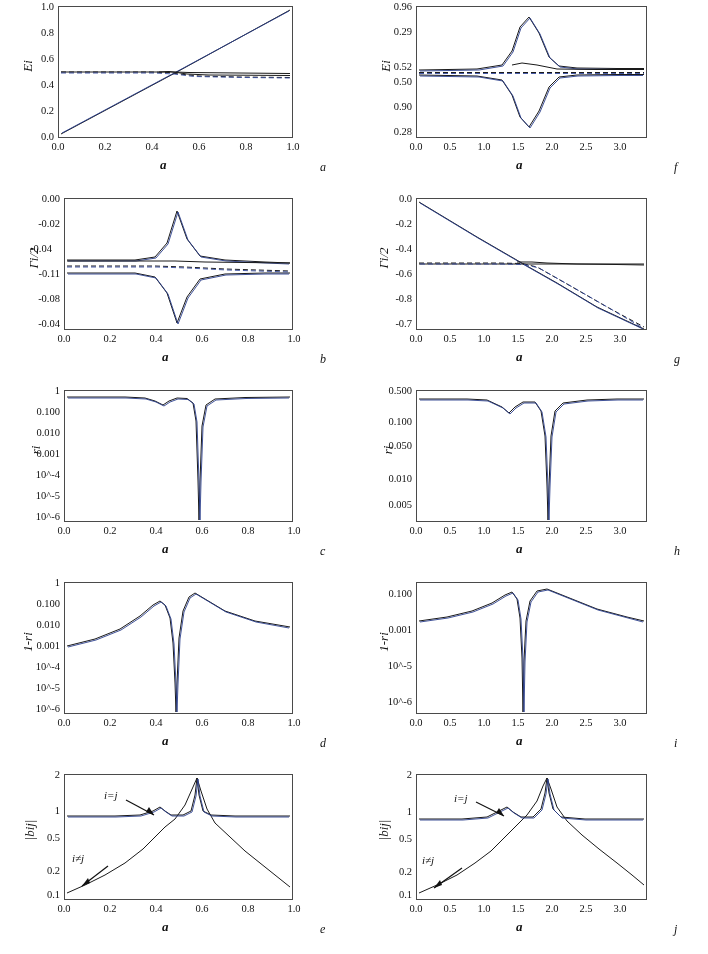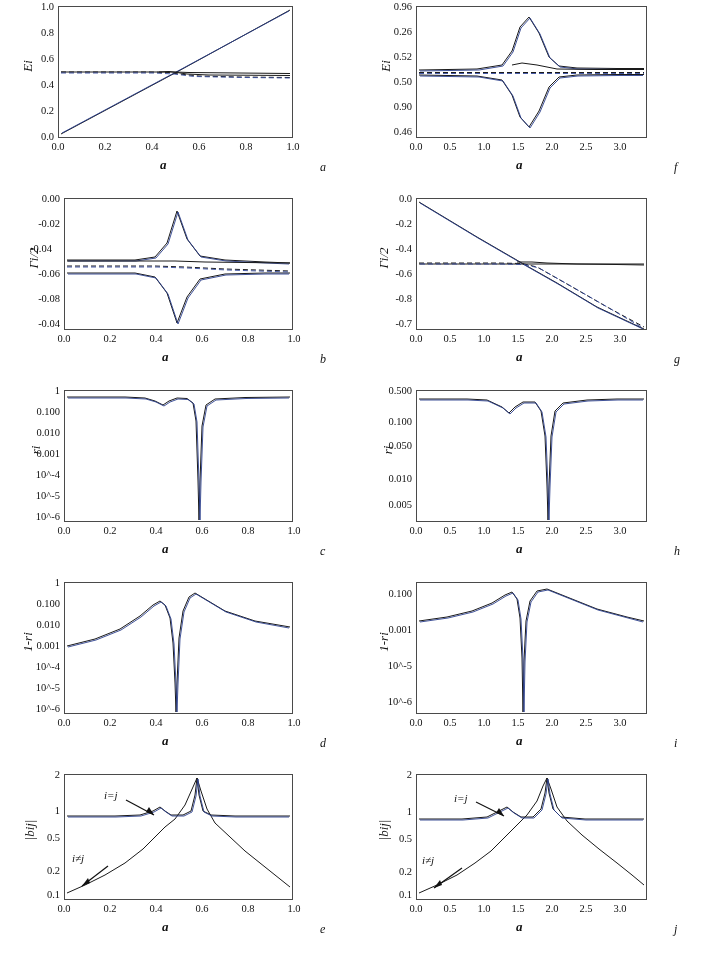--- a/index.html
+++ b/index.html
@@ -59,25 +59,25 @@
         <path class="curve" d="M2,68 L60,69 L85,73 L95,88 L103,110 L112,120 L122,104 L132,80 L142,70 L160,68 L200,67.5 L227,67.5"></path>
         <path class="curve-blue" d="M3,64 L62,63 L86,59 L96,45 L104,21 L113,11 L123,27 L133,51 L143,60 L161,62 L201,62.5 L226,62.5"></path>
         <path class="curve-blue" d="M3,69 L62,70 L86,74 L96,89 L104,111 L113,121 L123,105 L133,81 L143,71 L161,69 L201,68.5 L226,68.5"></path>
         <path class="curve-dash" d="M2,65.5 L227,65.5"></path>
         <path class="curve-dash-blue" d="M2,66.5 L227,66.5"></path>
         <path class="curve" d="M95,58 L105,56 L120,58 L140,62 L180,62.5 L227,62.5"></path>
       </svg>
     </div>
     <div class="ylabel" style="left:2px;top:58px;width:60px;text-align:center;transform:rotate(-90deg);">Ei</div>
     <div class="ytick-lbl" style="left:26px;top:1px;width:32px;">0.96</div>
-    <div class="ytick-lbl" style="left:26px;top:26px;width:32px;">0.26</div>
-    <div class="ytick-lbl" style="left:26px;top:51px;width:32px;">0.52</div>
+    <div class="ytick-lbl" style="left:26px;top:26px;width:32px;">0.29</div>
+    <div class="ytick-lbl" style="left:26px;top:61px;width:32px;">0.52</div>
     <div class="ytick-lbl" style="left:26px;top:76px;width:32px;">0.50</div>
     <div class="ytick-lbl" style="left:26px;top:101px;width:32px;">0.90</div>
-    <div class="ytick-lbl" style="left:26px;top:126px;width:32px;">0.46</div>
+    <div class="ytick-lbl" style="left:26px;top:126px;width:32px;">0.28</div>
     <div class="tick-lbl" style="left:47px;top:141px;width:30px;">0.0</div>
     <div class="tick-lbl" style="left:81px;top:141px;width:30px;">0.5</div>
     <div class="tick-lbl" style="left:115px;top:141px;width:30px;">1.0</div>
     <div class="tick-lbl" style="left:149px;top:141px;width:30px;">1.5</div>
     <div class="tick-lbl" style="left:183px;top:141px;width:30px;">2.0</div>
     <div class="tick-lbl" style="left:217px;top:141px;width:30px;">2.5</div>
     <div class="tick-lbl" style="left:251px;top:141px;width:30px;">3.0</div>
     <div class="xlabel" style="left:162px;top:157px;">a</div>
     <div class="panel-letter" style="left:320px;top:160px;">f</div>
   </div>
@@ -91,21 +91,21 @@
         <path class="curve-blue" d="M3,75 L71,75 L91,79 L103,95 L113,125 L123,99 L136,81 L161,76 L201,75 L224,75"></path>
         <path class="curve-dash" d="M2,67 L90,67 L120,68 L160,70 L225,72"></path>
         <path class="curve-dash-blue" d="M2,68 L92,68 L122,69 L162,71 L224,73"></path>
         <path class="curve" d="M2,62 L110,62 L140,63 L180,63.5 L225,64"></path>
       </svg>
     </div>
     <div class="ylabel" style="left:4px;top:58px;width:60px;text-align:center;transform:rotate(-90deg);">Γi/2</div>
     <div class="ytick-lbl" style="left:22px;top:1px;width:38px;">0.00</div>
     <div class="ytick-lbl" style="left:22px;top:26px;width:38px;">-0.02</div>
     <div class="ytick-lbl" style="left:14px;top:51px;width:38px;">-0.04</div>
-    <div class="ytick-lbl" style="left:22px;top:76px;width:38px;">-0.06</div>
+    <div class="ytick-lbl" style="left:22px;top:76px;width:38px;">-0.11</div>
     <div class="ytick-lbl" style="left:22px;top:101px;width:38px;">-0.08</div>
     <div class="ytick-lbl" style="left:22px;top:126px;width:38px;">-0.04</div>
     <div class="tick-lbl" style="left:48px;top:141px;width:32px;">0.0</div>
     <div class="tick-lbl" style="left:94px;top:141px;width:32px;">0.2</div>
     <div class="tick-lbl" style="left:140px;top:141px;width:32px;">0.4</div>
     <div class="tick-lbl" style="left:186px;top:141px;width:32px;">0.6</div>
     <div class="tick-lbl" style="left:232px;top:141px;width:32px;">0.8</div>
     <div class="tick-lbl" style="left:278px;top:141px;width:32px;">1.0</div>
     <div class="xlabel" style="left:162px;top:157px;">a</div>
     <div class="panel-letter" style="left:320px;top:160px;">b</div>

